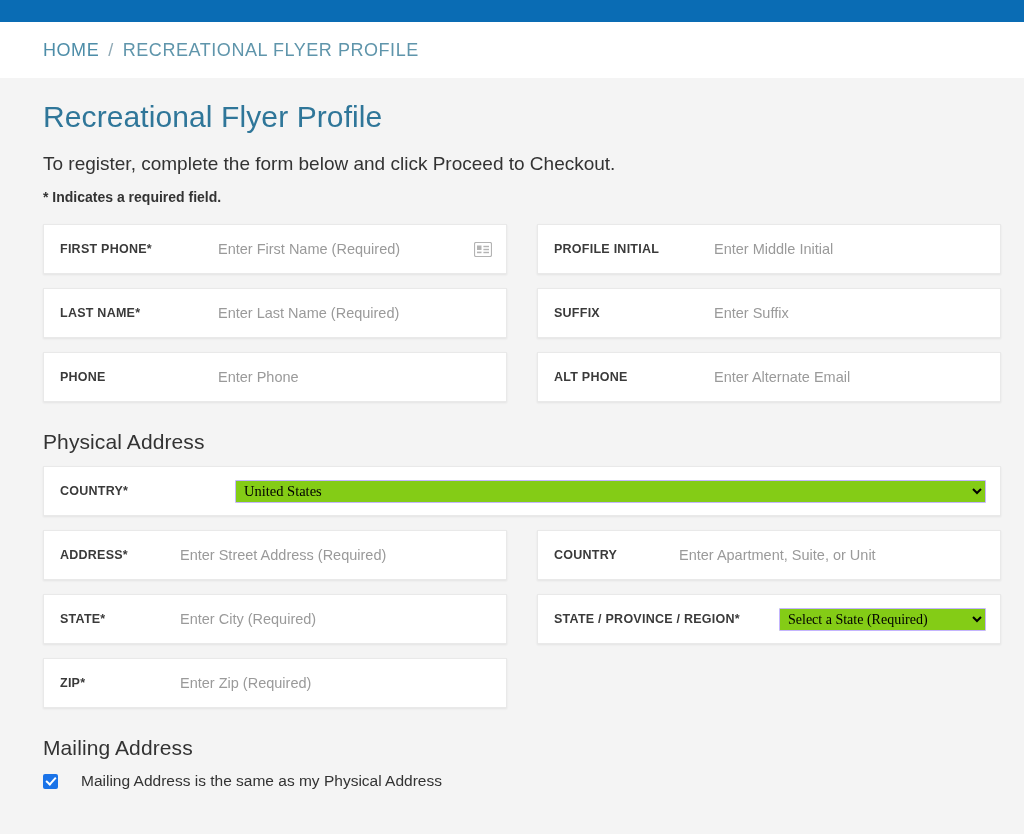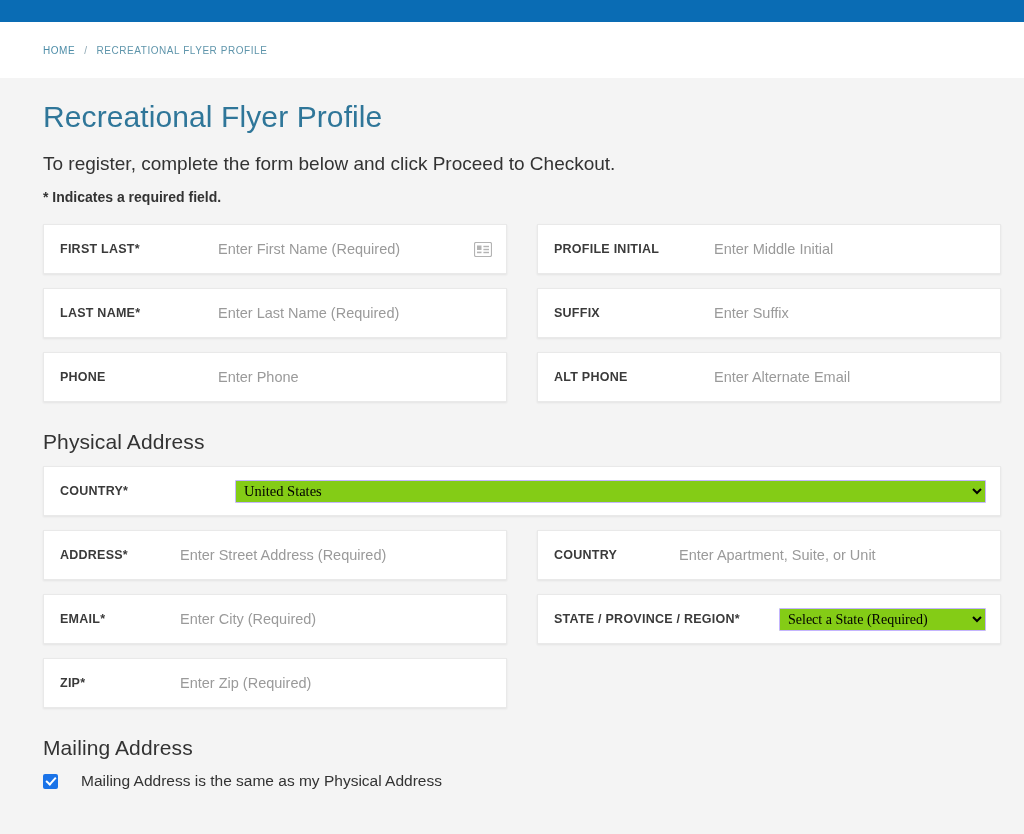--- a/index.html
+++ b/index.html
@@ -42,21 +42,21 @@
     background: #ffffff;
     height: 56px;
     display: flex;
     align-items: center;
     padding-left: 43px;
   }
   .breadcrumb {
     display: flex;
     align-items: center;
     gap: 9px;
-    font-size: 10px;
+    font-size: 18px;
     letter-spacing: 0.55px;
     font-weight: 400;
   }
   .breadcrumb a {
     color: #4d8da8;
     text-decoration: none;
   }
   .breadcrumb .sep {
     color: #8fa9b5;
   }
@@ -222,21 +222,21 @@
 
 <div class="content">
 
   <h1 class="page-title">Recreational Flyer Profile</h1>
   <p class="intro">To register, complete the form below and click Proceed to Checkout.</p>
   <p class="required-note">* Indicates a required field.</p>
 
   <div class="form-grid">
 
     <div class="field-card">
-      <span class="field-label w-left">FIRST LAST*</span>
+      <span class="field-label w-left">FIRST PHONE*</span>
       <input class="field-input" type="text" placeholder="Enter First Name (Required)" style="">
       <span class="autofill-icon">
         <svg viewBox="0 0 18 15" width="18" height="15" aria-hidden="true">
           <rect x="0.5" y="0.5" width="17" height="14" rx="1.5" fill="none" stroke="#767676" stroke-width="1.2"></rect>
           <rect x="3" y="3.5" width="4.5" height="4.5" fill="#767676"></rect>
           <rect x="3" y="9.6" width="4.5" height="1.6" fill="#767676"></rect>
           <rect x="9.4" y="3.8" width="5.6" height="1.4" fill="#767676"></rect>
           <rect x="9.4" y="6.8" width="5.6" height="1.4" fill="#767676"></rect>
           <rect x="9.4" y="9.8" width="5.6" height="1.4" fill="#767676"></rect>
         </svg>
@@ -284,21 +284,21 @@
       <span class="field-label w-addr">ADDRESS*</span>
       <input class="field-input" type="text" placeholder="Enter Street Address (Required)" style="">
     </div>
 
     <div class="field-card">
       <span class="field-label w-addr2">COUNTRY</span>
       <input class="field-input" type="text" placeholder="Enter Apartment, Suite, or Unit" style="">
     </div>
 
     <div class="field-card">
-      <span class="field-label w-addr">EMAIL*</span>
+      <span class="field-label w-addr">STATE*</span>
       <input class="field-input" type="text" placeholder="Enter City (Required)" style="">
     </div>
 
     <div class="field-card">
       <span class="field-label w-state">STATE / PROVINCE / REGION*</span>
       <select class="native-select select-state">
         <option>Select a State (Required)</option>
       </select>
     </div>
 

